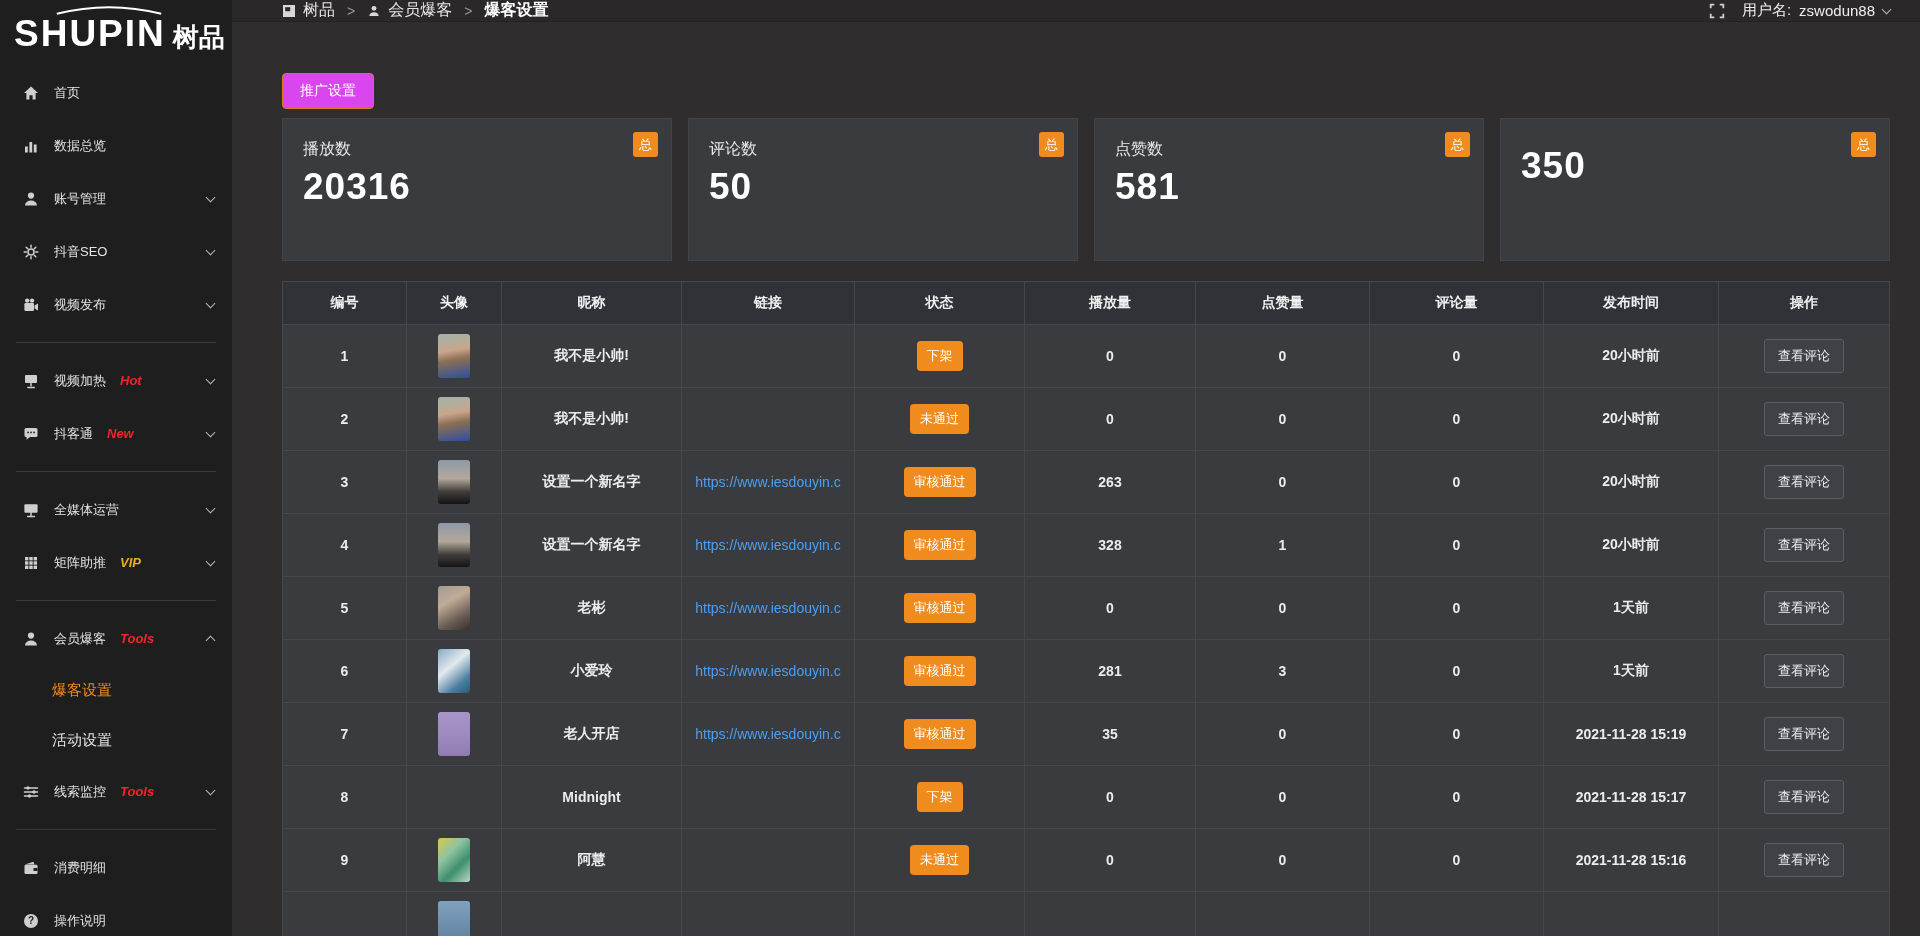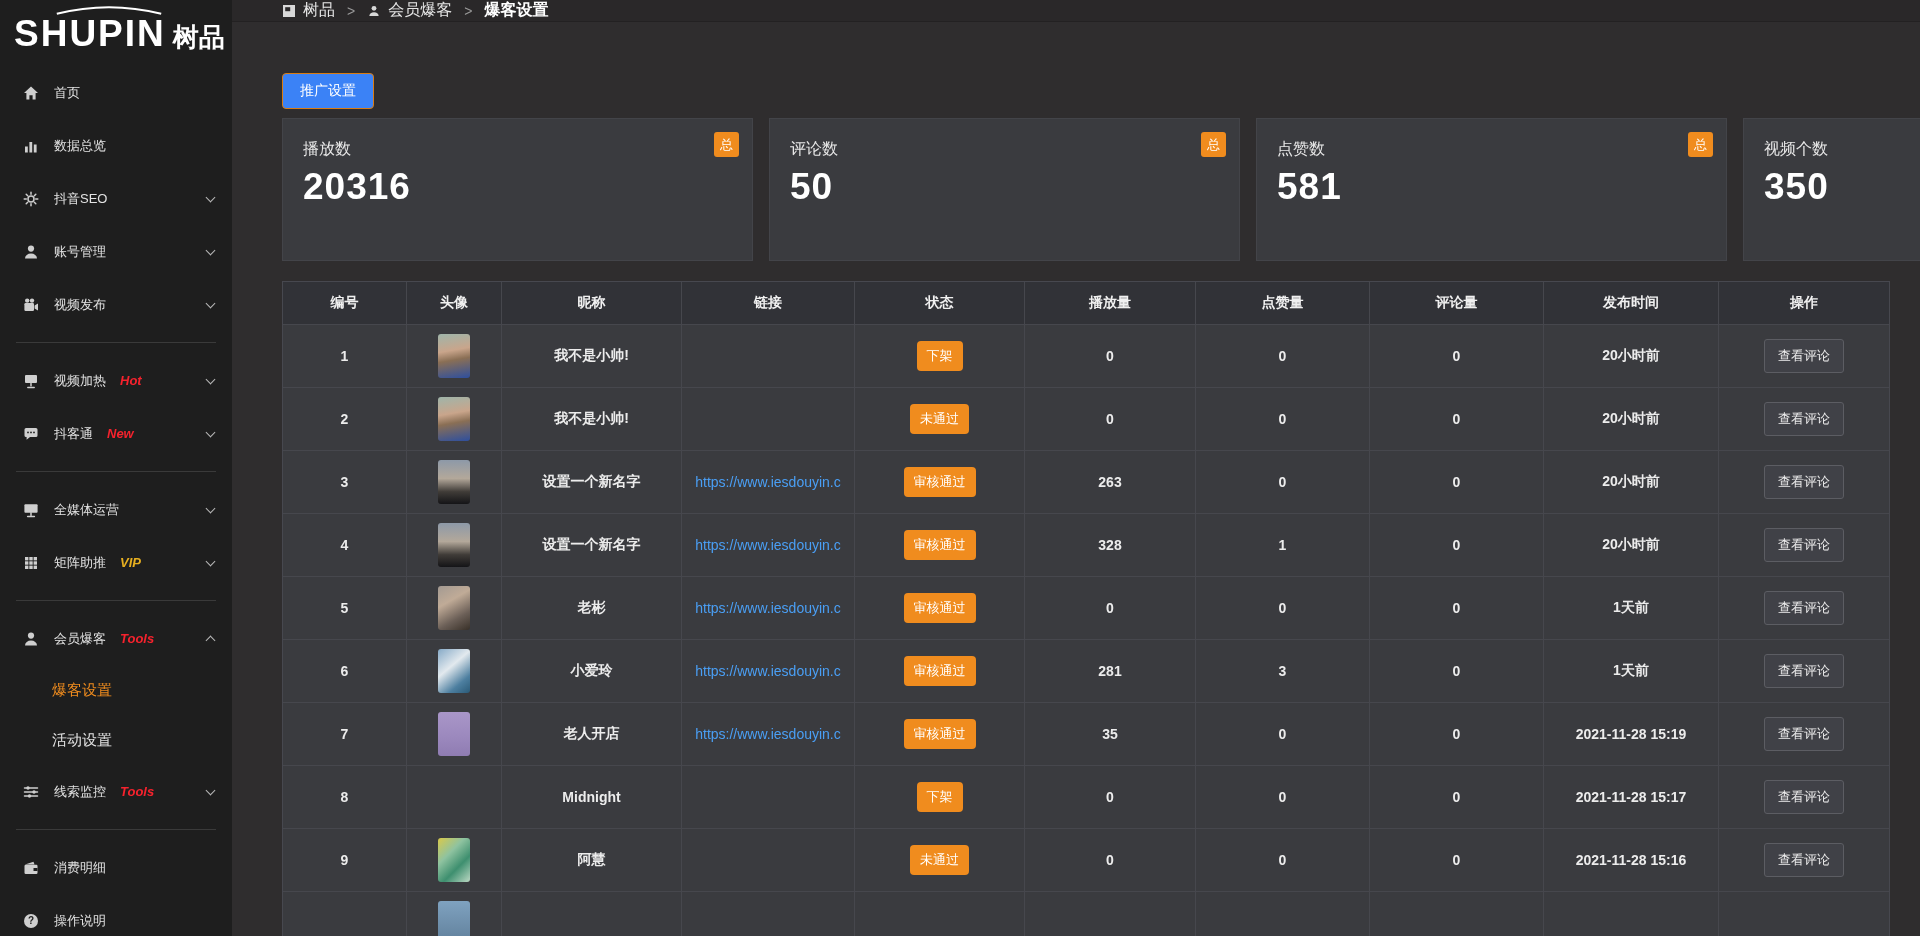--- a/index.html
+++ b/index.html
@@ -35,25 +35,25 @@
   .crumbs { display:flex; align-items:center; gap:12px; }
   .crumb { display:flex; align-items:center; gap:7px; font-size:16px; color:#e6e6e6; cursor:pointer; }
   .crumb-sep { color:#9a9a9a; font-size:14px; }
   .crumb.last { font-weight:700; color:#fff; }
   .top-right { margin-left:auto; display:flex; align-items:center; gap:16px; }
   .fullscreen { cursor:pointer; display:flex; }
   .userbox { display:flex; align-items:center; gap:8px; font-size:15px; color:#eee; cursor:pointer; }
   .userbox .chev { margin:0 0 2px 0; }
 
   .content { padding:0 30px 0 50px; }
-  .promo-btn { margin-top:51px; background:#3b82f6; color:#fff; border:1px solid #d97c12; border-radius:4px; font-size:14px; padding:8px 17px; cursor:pointer; font-family:inherit; display:inline-block; }
+  .promo-btn { margin-top:51px; background:#d946ef; color:#fff; border:1px solid #d97c12; border-radius:4px; font-size:14px; padding:8px 17px; cursor:pointer; font-family:inherit; display:inline-block; }
 
   
   .cards { display:flex; gap:16px; margin-top:9px; }
-  .card { width:471px; height:143px; background:#3a3b3f; border:1px solid #434449; position:relative; padding:20px 8px 0 20px; }
+  .card { width:390px; height:143px; background:#3a3b3f; border:1px solid #434449; position:relative; padding:20px 8px 0 20px; }
   .card-label { font-size:16px; color:#e8e8e8; }
   .card-value { font-size:37px; font-weight:600; color:#fff; margin-top:6px; letter-spacing:1px; }
   .card-badge { position:absolute; top:13px; right:13px; background:#f08c1e; color:#fff; font-size:13px; width:25px; height:25px; border-radius:3px; display:flex; align-items:center; justify-content:center; }
 
   
   .table { margin-top:20px; width:1608px; border:1px solid #47484f; }
   .tr { display:grid; grid-template-columns:124px 95px 180px 173px 170px 171px 174px 174px 175px 170px; }
   .tr.head { background:#313237; height:42px; }
   .tr.body { background:#3a3b3f; height:63px; border-top:1px solid #46474d; }
   .td { display:flex; align-items:center; justify-content:center; border-right:1px solid #46474d; font-size:14px; font-weight:600; color:#ececec; overflow:hidden; white-space:nowrap; }
@@ -96,35 +96,35 @@
             <rect x="3" y="9.5" width="2.8" height="6"></rect>
             <rect x="7.4" y="5" width="2.8" height="10.5"></rect>
             <rect x="11.8" y="7.5" width="2.8" height="8"></rect>
           </svg>
         </span>
       <span class="lbl">数据总览</span>
     </div>
     <div class="nav-item">
       <span class="ico">
           <svg class="glyph" width="18" height="18" viewBox="0 0 18 18">
+            <circle cx="9" cy="5.6" r="3.1"></circle>
+            <path d="M3 15.5 a6 5 0 0 1 12 0 Z"></path>
+          </svg>
+        </span>
+      <span class="lbl">账号管理</span>
+      <span class="chev"></span>
+    </div>
+    <div class="nav-item">
+      <span class="ico">
+          <svg class="glyph" width="18" height="18" viewBox="0 0 18 18">
             <circle class="st" cx="9" cy="9" r="3"></circle>
             <path class="st" d="M9 2.2 V4.3 M9 13.7 V15.8 M2.2 9 H4.3 M13.7 9 H15.8 M4.2 4.2 L5.7 5.7 M12.3 12.3 L13.8 13.8 M13.8 4.2 L12.3 5.7 M5.7 12.3 L4.2 13.8"></path>
           </svg>
         </span>
       <span class="lbl">抖音SEO</span>
-      <span class="chev"></span>
-    </div>
-    <div class="nav-item">
-      <span class="ico">
-          <svg class="glyph" width="18" height="18" viewBox="0 0 18 18">
-            <circle cx="9" cy="5.6" r="3.1"></circle>
-            <path d="M3 15.5 a6 5 0 0 1 12 0 Z"></path>
-          </svg>
-        </span>
-      <span class="lbl">账号管理</span>
       <span class="chev"></span>
     </div>
     <div class="nav-item">
       <span class="ico">
           <svg class="glyph" width="18" height="18" viewBox="0 0 18 18">
             <circle cx="5.2" cy="4.6" r="2.2"></circle>
             <circle cx="10" cy="4.6" r="2.2"></circle>
             <rect x="2.4" y="7" width="9.6" height="8" rx="1.2"></rect>
             <path d="M12.6 9.6 L16 7.4 V14.6 L12.6 12.4 Z"></path>
           </svg>
@@ -300,21 +300,20 @@
         <div class="card-label">评论数</div>
         <div class="card-value">50</div>
         <div class="card-badge">总</div>
       </div>
       <div class="card">
         <div class="card-label">点赞数</div>
         <div class="card-value">581</div>
         <div class="card-badge">总</div>
       </div>
       <div class="card">
-        <div class="card-label">视频个数</div>
         <div class="card-value">350</div>
         <div class="card-badge">总</div>
       </div>
     </div>
 
     <div class="table">
       <div class="tr head">
         <div class="td">编号</div>
         <div class="td">头像</div>
         <div class="td">昵称</div>

